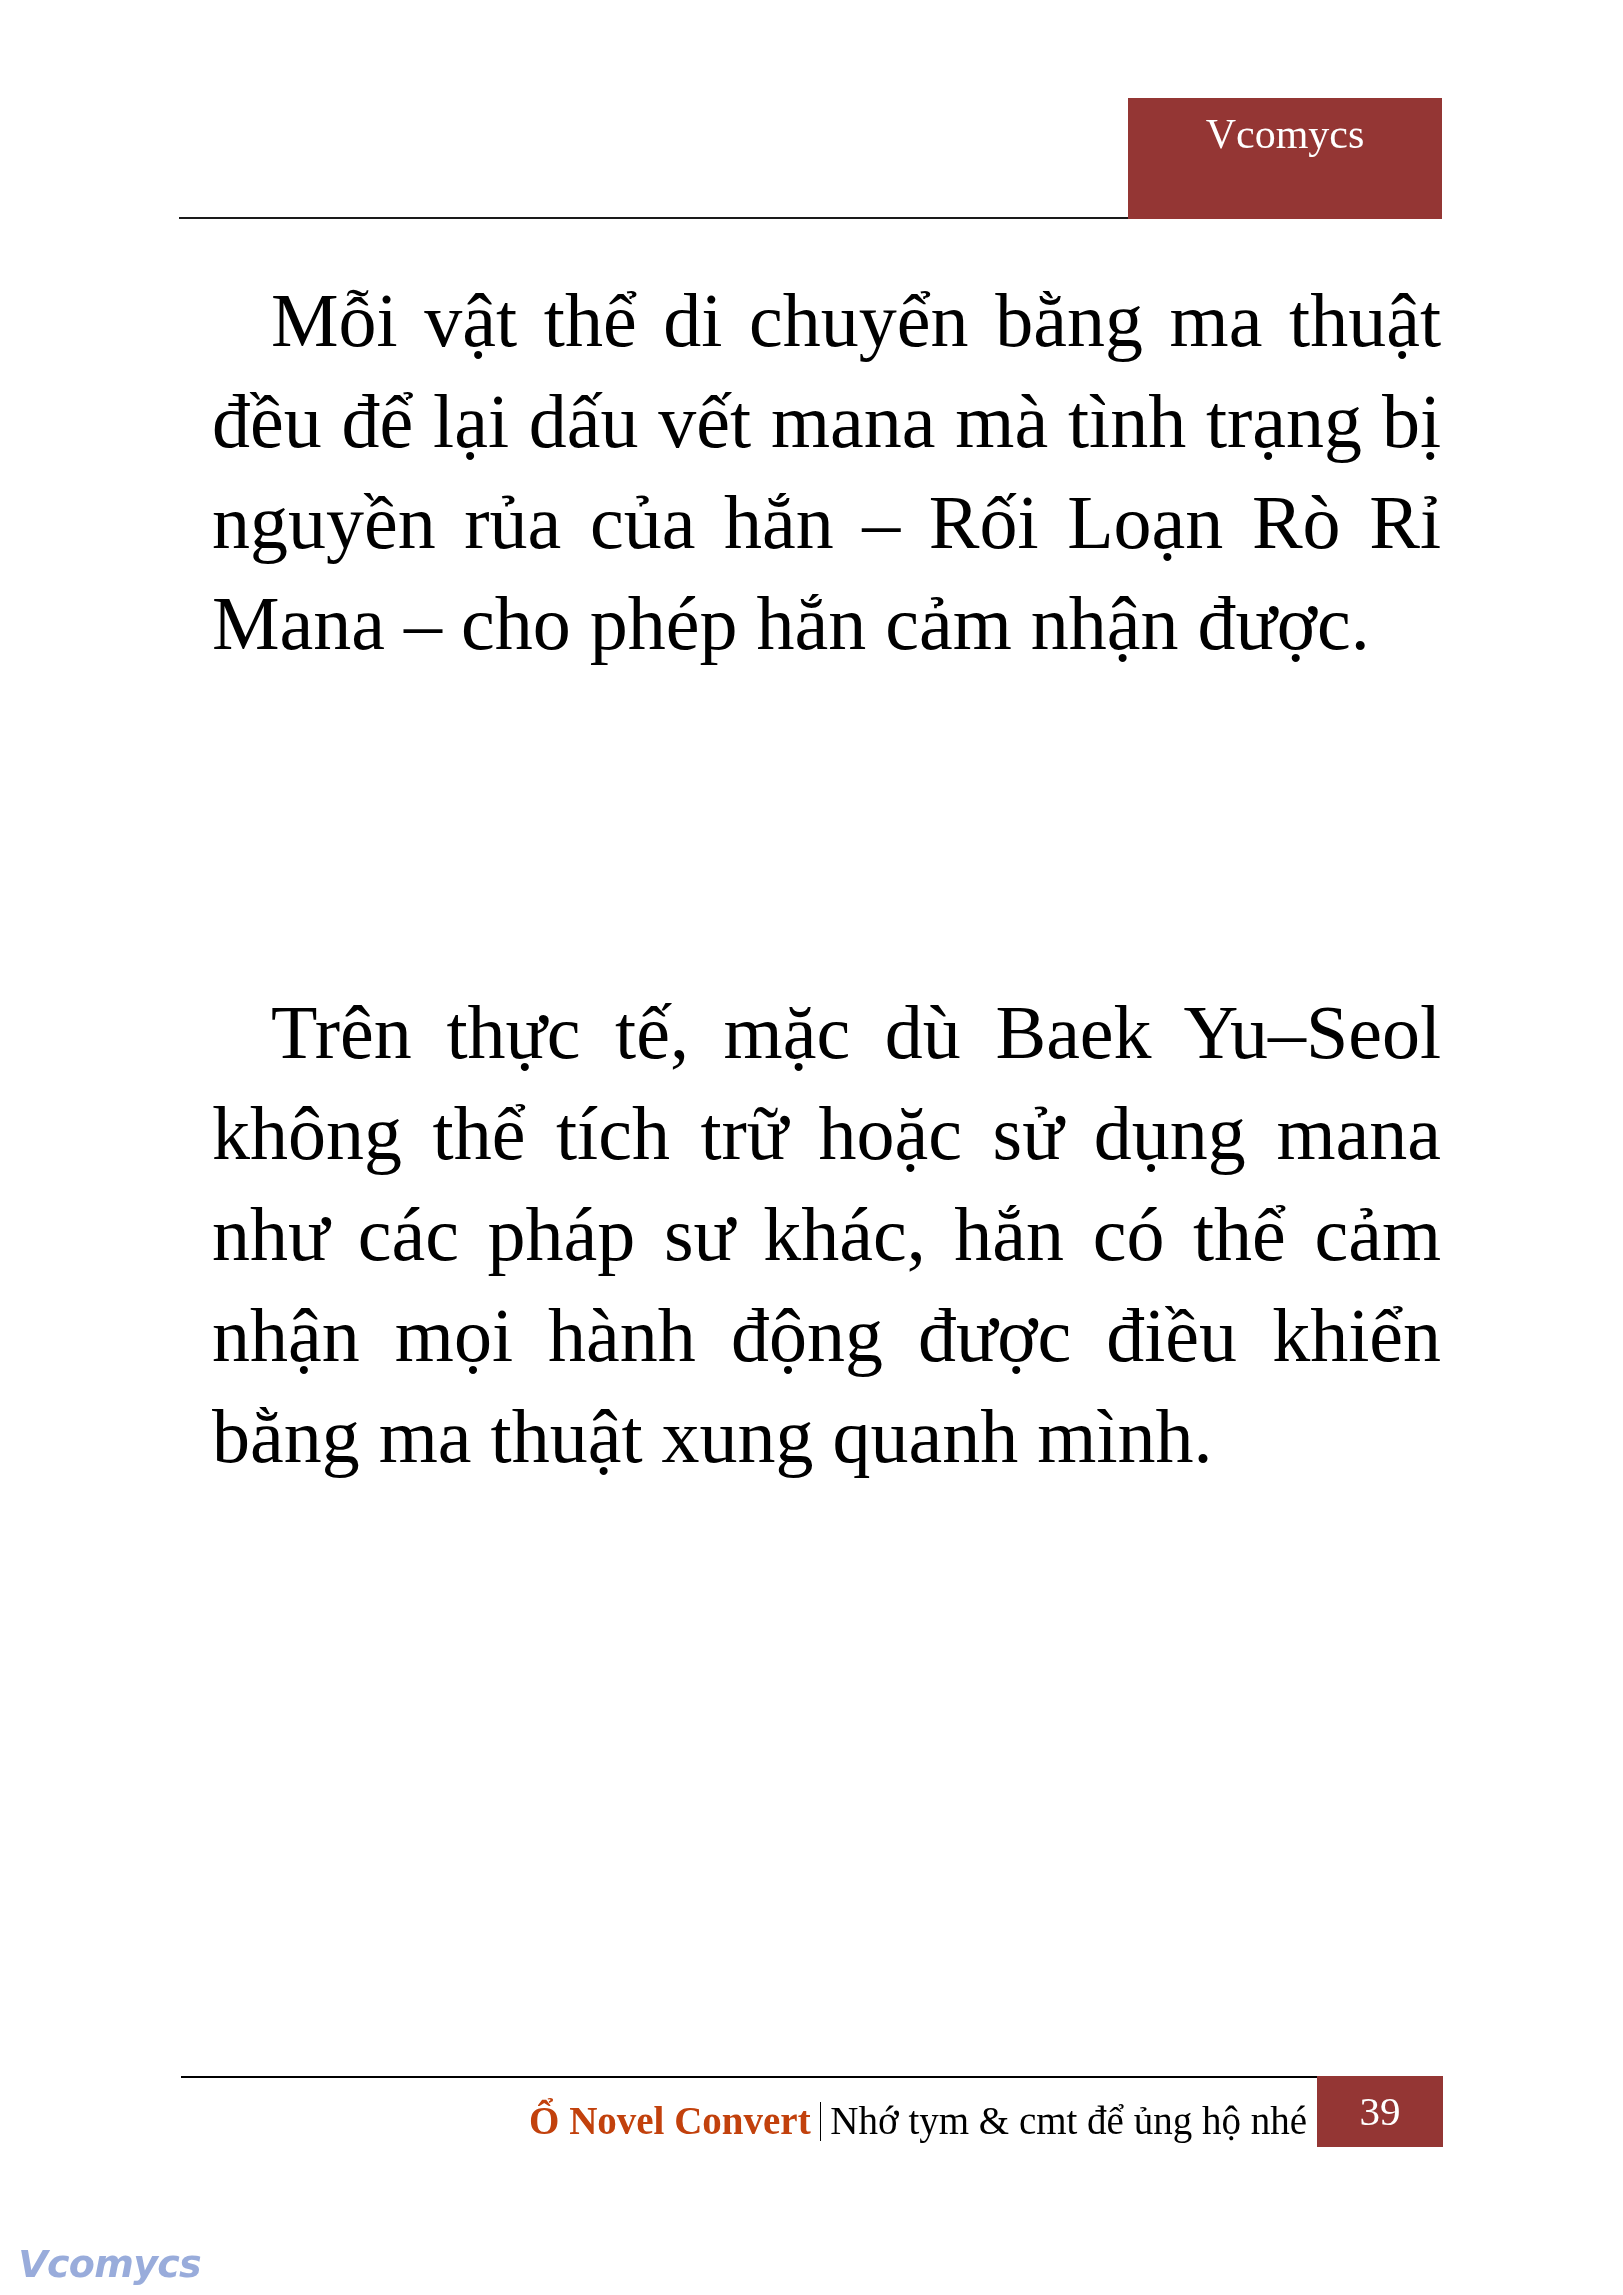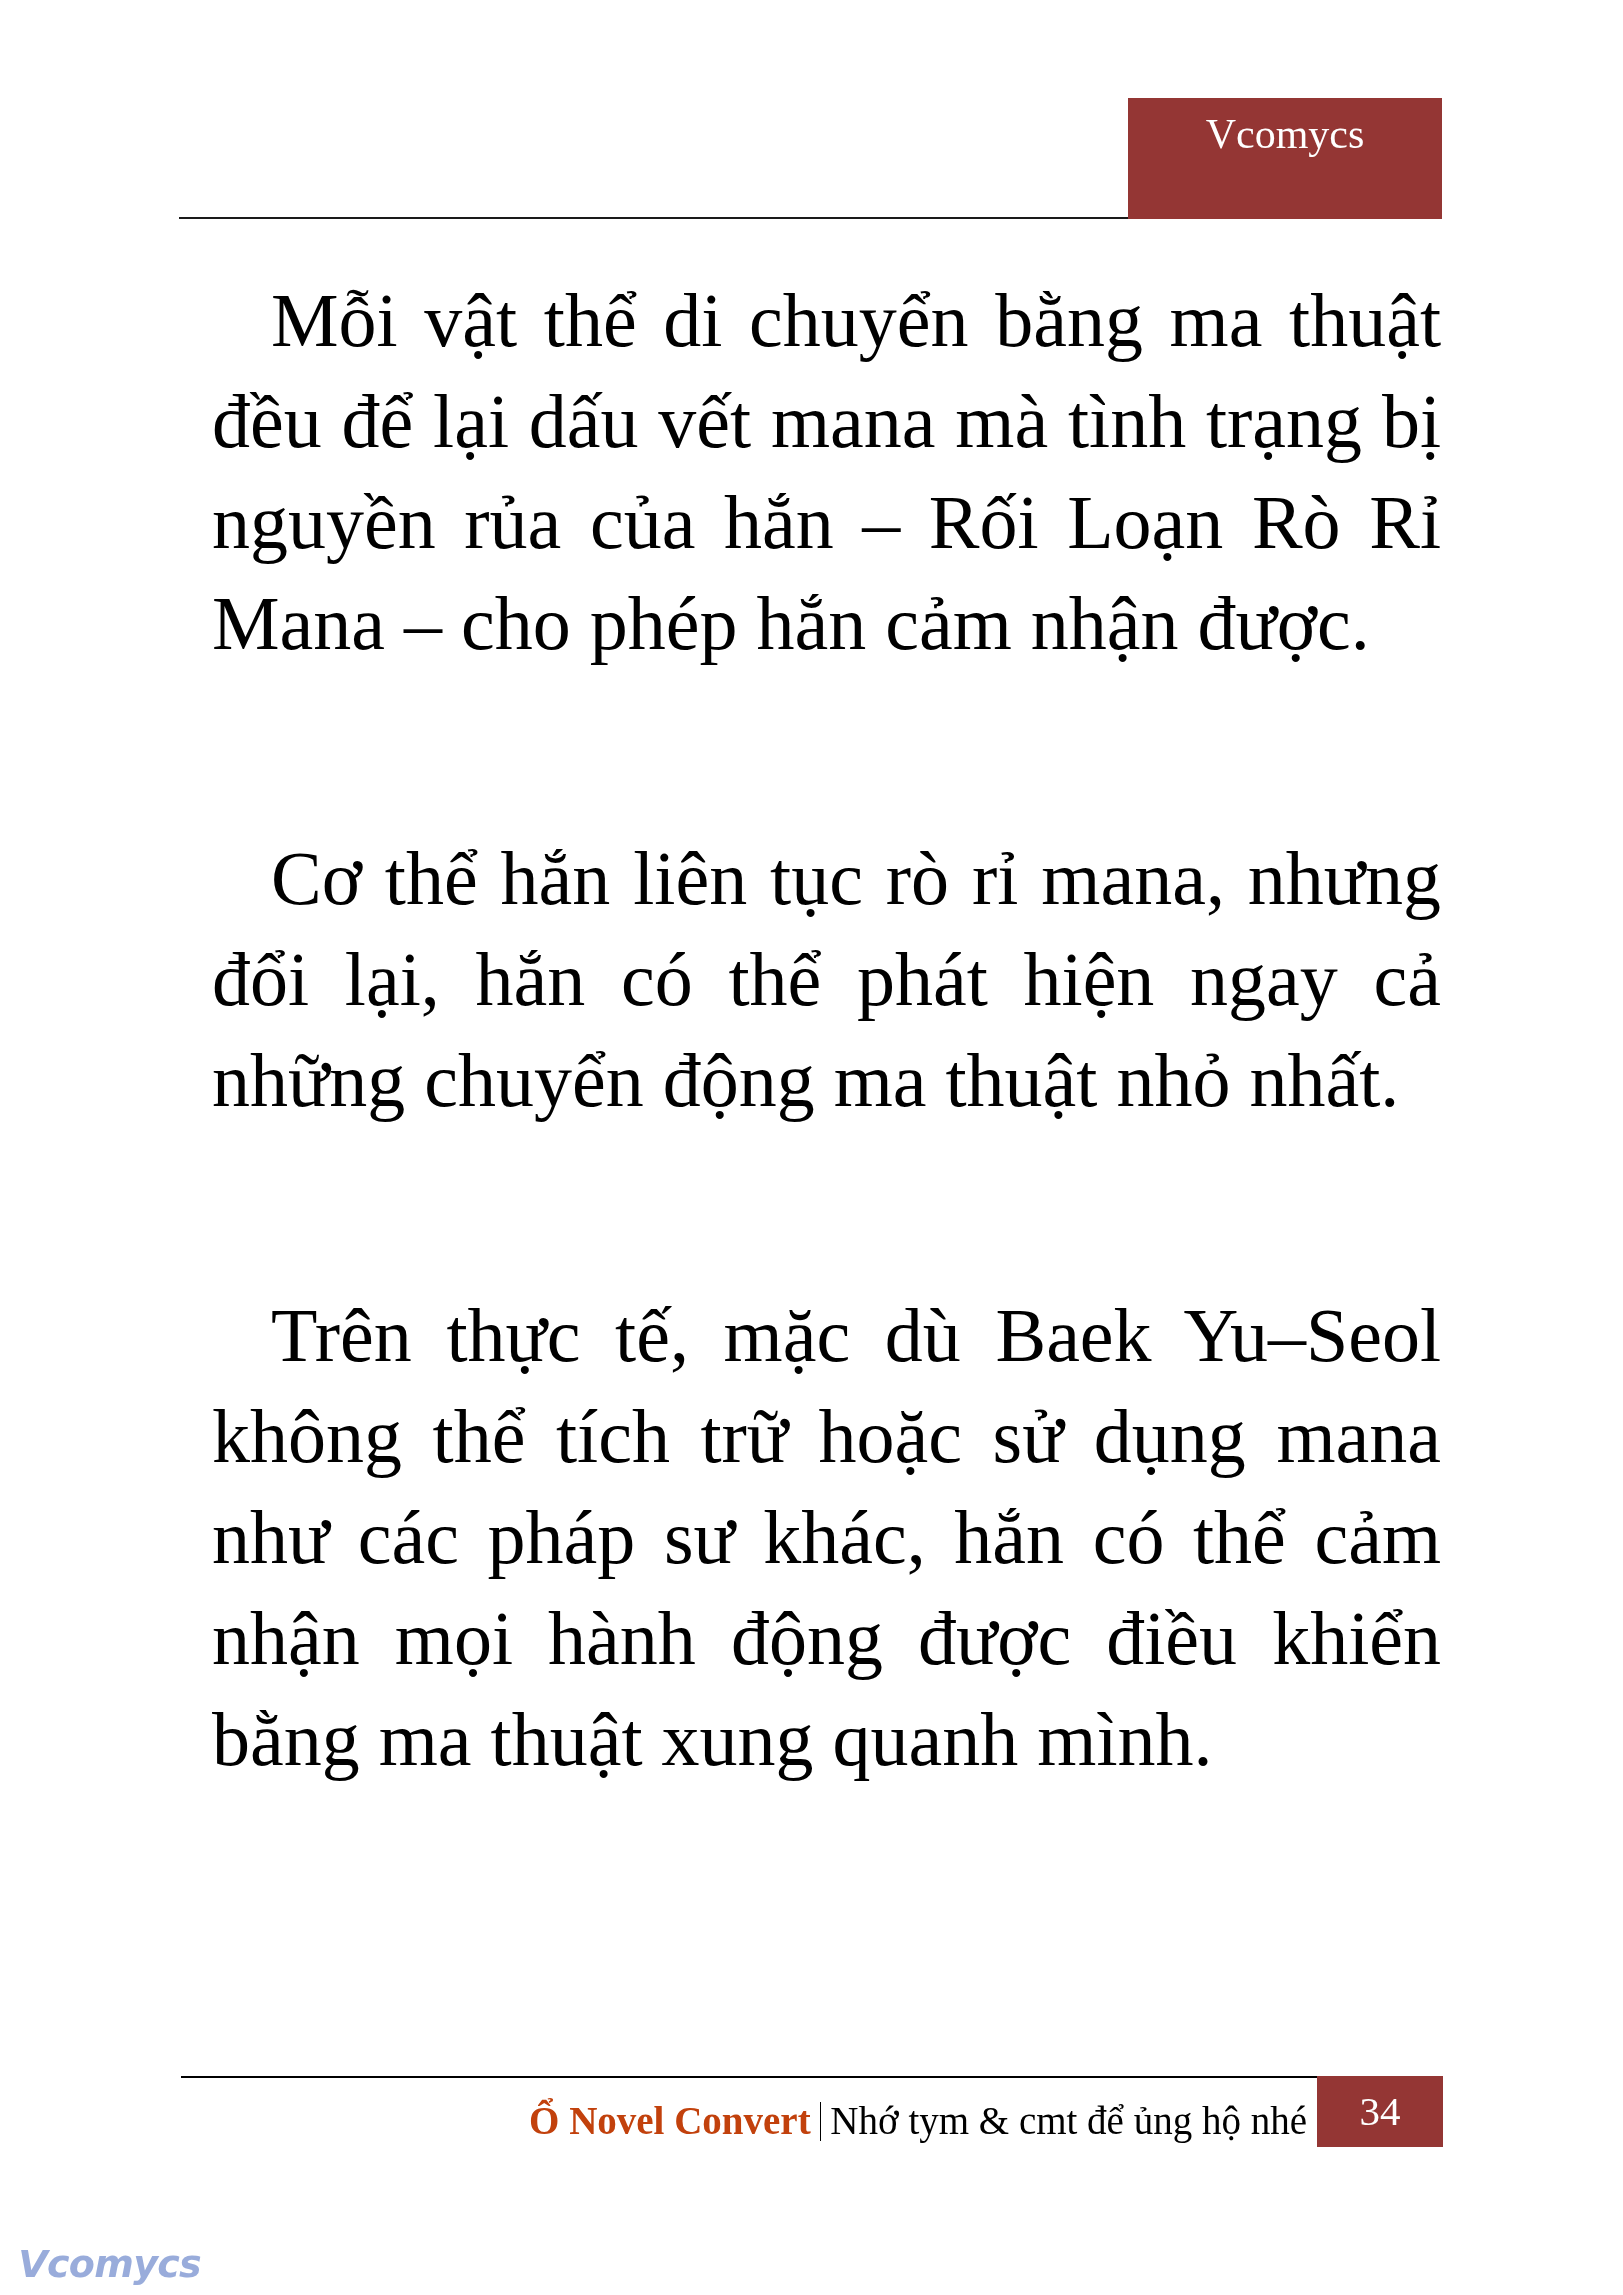--- a/index.html
+++ b/index.html
@@ -128,25 +128,24 @@
 <div class="header-text">
 </div>
 <div class="header-rule"></div>
 <div class="brand-box">
   <div>Vcomycs</div>
 </div>
 
 <div class="content">
   <p class="para">Mỗi vật thể di chuyển bằng ma thuật đều để lại dấu vết mana mà tình trạng bị nguyền rủa của hắn – Rối Loạn Rò Rỉ Mana – cho phép hắn cảm nhận được.</p>
   <div class="para-gap"></div>
-  <p class="para">Cơ thể hắn liên tục rò rỉ mana, nhưng đổi lại, hắn có thể phát hiện ngay cả những chuyển động ma thuật nhỏ nhất.</p>
   <div class="para-gap"></div>
   <p class="para">Trên thực tế, mặc dù Baek Yu–Seol không thể tích trữ hoặc sử dụng mana như các pháp sư khác, hắn có thể cảm nhận mọi hành động được điều khiển bằng ma thuật xung quanh mình.</p>
 </div>
 
 <div class="footer-rule"></div>
 <div class="footer-text">
   <span class="footer-brand">Ổ Novel Convert</span><span class="footer-sep"></span><span>Nhớ tym &amp; cmt để ủng hộ nhé</span>
 </div>
-<div class="page-box">34</div>
+<div class="page-box">39</div>
 
 <div class="watermark">Vcomycs</div>
 
 
 </body></html>

